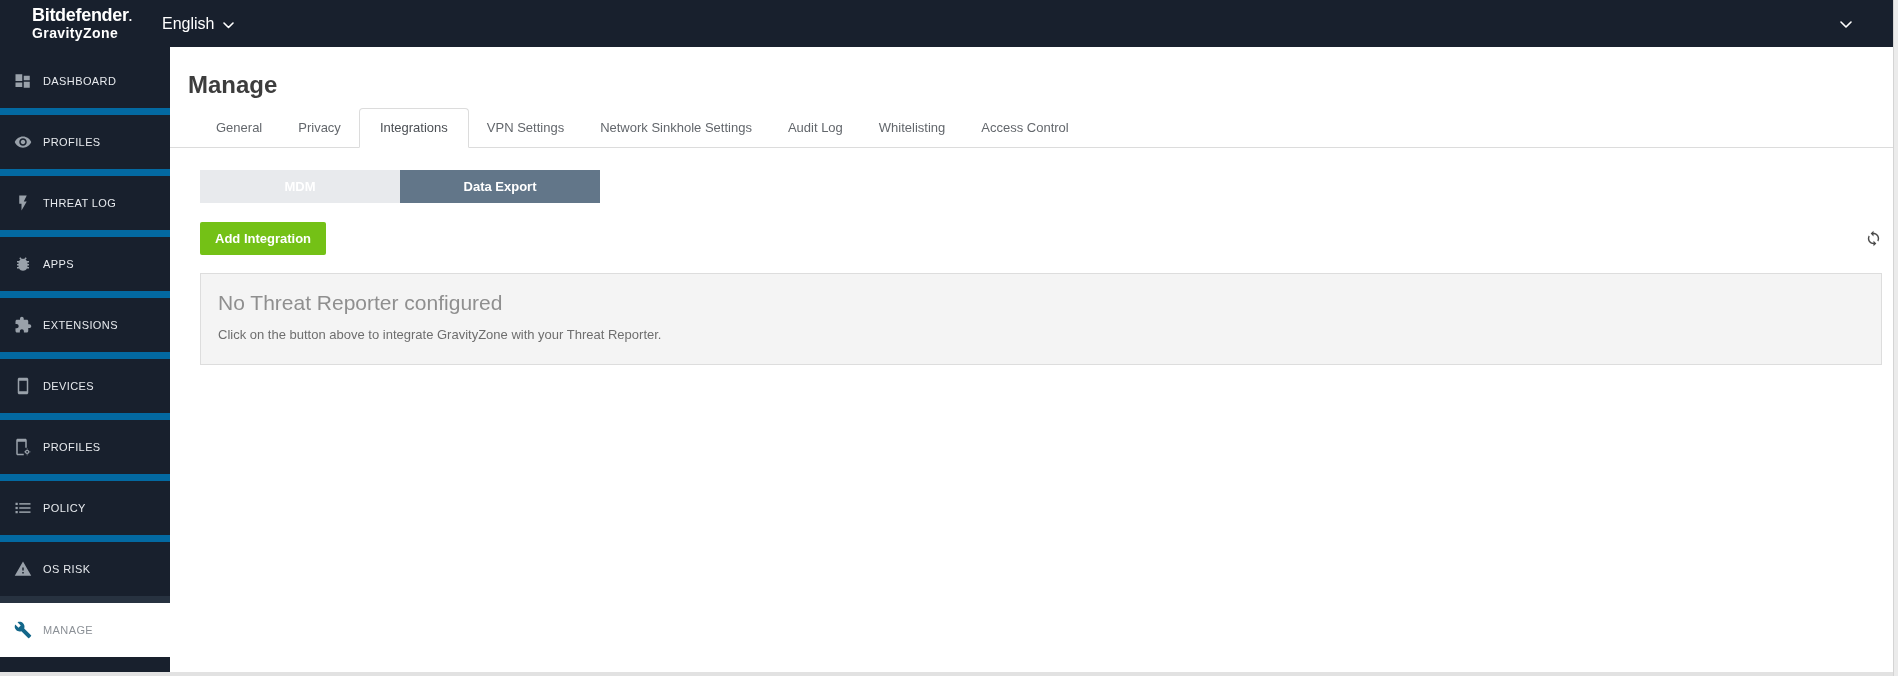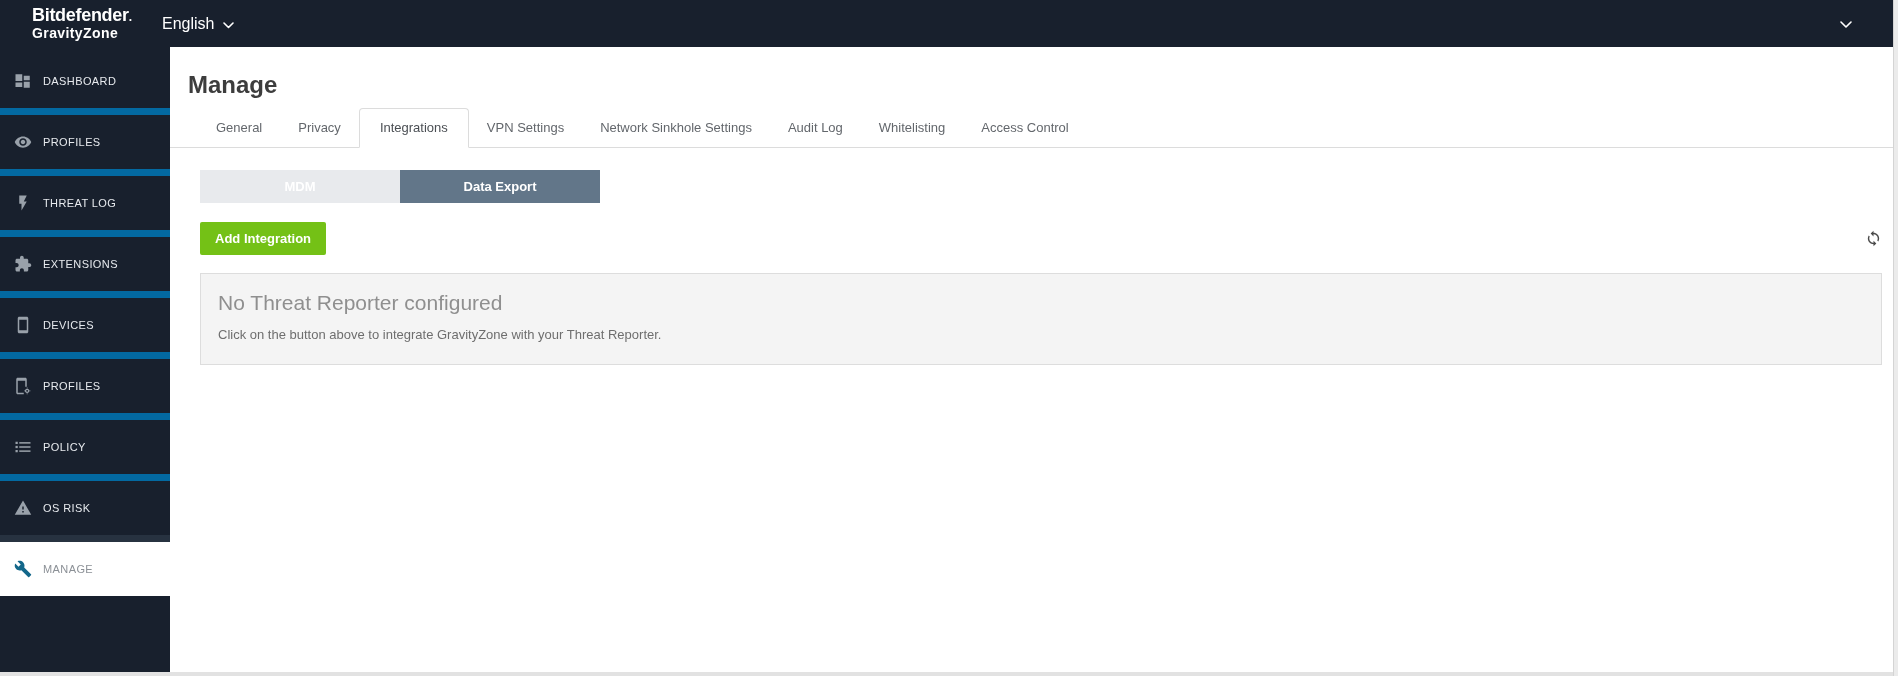--- a/index.html
+++ b/index.html
@@ -132,20 +132,28 @@
 
   <div class="nav-item">
     <span class="ico">
       <svg viewBox="0 0 24 24" fill="currentColor">
           <path d="M7 2v11h3v9l7-12h-4l4-8z"></path>
         </svg>
     </span>
     <span class="nav-label">THREAT LOG</span>
   </div>
 
+  <div class="nav-item">
+    <span class="ico">
+      <svg viewBox="0 0 24 24" fill="currentColor">
+          <path d="M20 8h-2.81c-.45-.78-1.07-1.45-1.82-1.96L17 4.41 15.59 3l-2.17 2.17C12.96 5.06 12.49 5 12 5c-.49 0-.96.06-1.41.17L8.41 3 7 4.41l1.62 1.63C7.88 6.55 7.26 7.22 6.81 8H4v2h2.09c-.05.33-.09.66-.09 1v1H4v2h2v1c0 .34.04.67.09 1H4v2h2.81c1.04 1.79 2.97 3 5.19 3s4.15-1.21 5.19-3H20v-2h-2.09c.05-.33.09-.66.09-1v-1h2v-2h-2v-1c0-.34-.04-.67-.09-1H20V8z"></path>
+        </svg>
+    </span>
+    <span class="nav-label">APPS</span>
+  </div>
 
   <div class="nav-item">
     <span class="ico">
       <svg viewBox="0 0 24 24" fill="currentColor">
           <path d="M20.5 11H19V7c0-1.1-.9-2-2-2h-4V3.5C13 2.12 11.88 1 10.5 1S8 2.12 8 3.5V5H4c-1.1 0-1.99.9-1.99 2v3.8H3.5c1.49 0 2.7 1.21 2.7 2.7s-1.21 2.7-2.7 2.7H2V20c0 1.1.9 2 2 2h3.8v-1.5c0-1.49 1.21-2.7 2.7-2.7 1.49 0 2.7 1.21 2.7 2.7V22H17c1.1 0 2-.9 2-2v-4h1.5c1.38 0 2.5-1.12 2.5-2.5S21.88 11 20.5 11z"></path>
         </svg>
     </span>
     <span class="nav-label">EXTENSIONS</span>
   </div>
 

